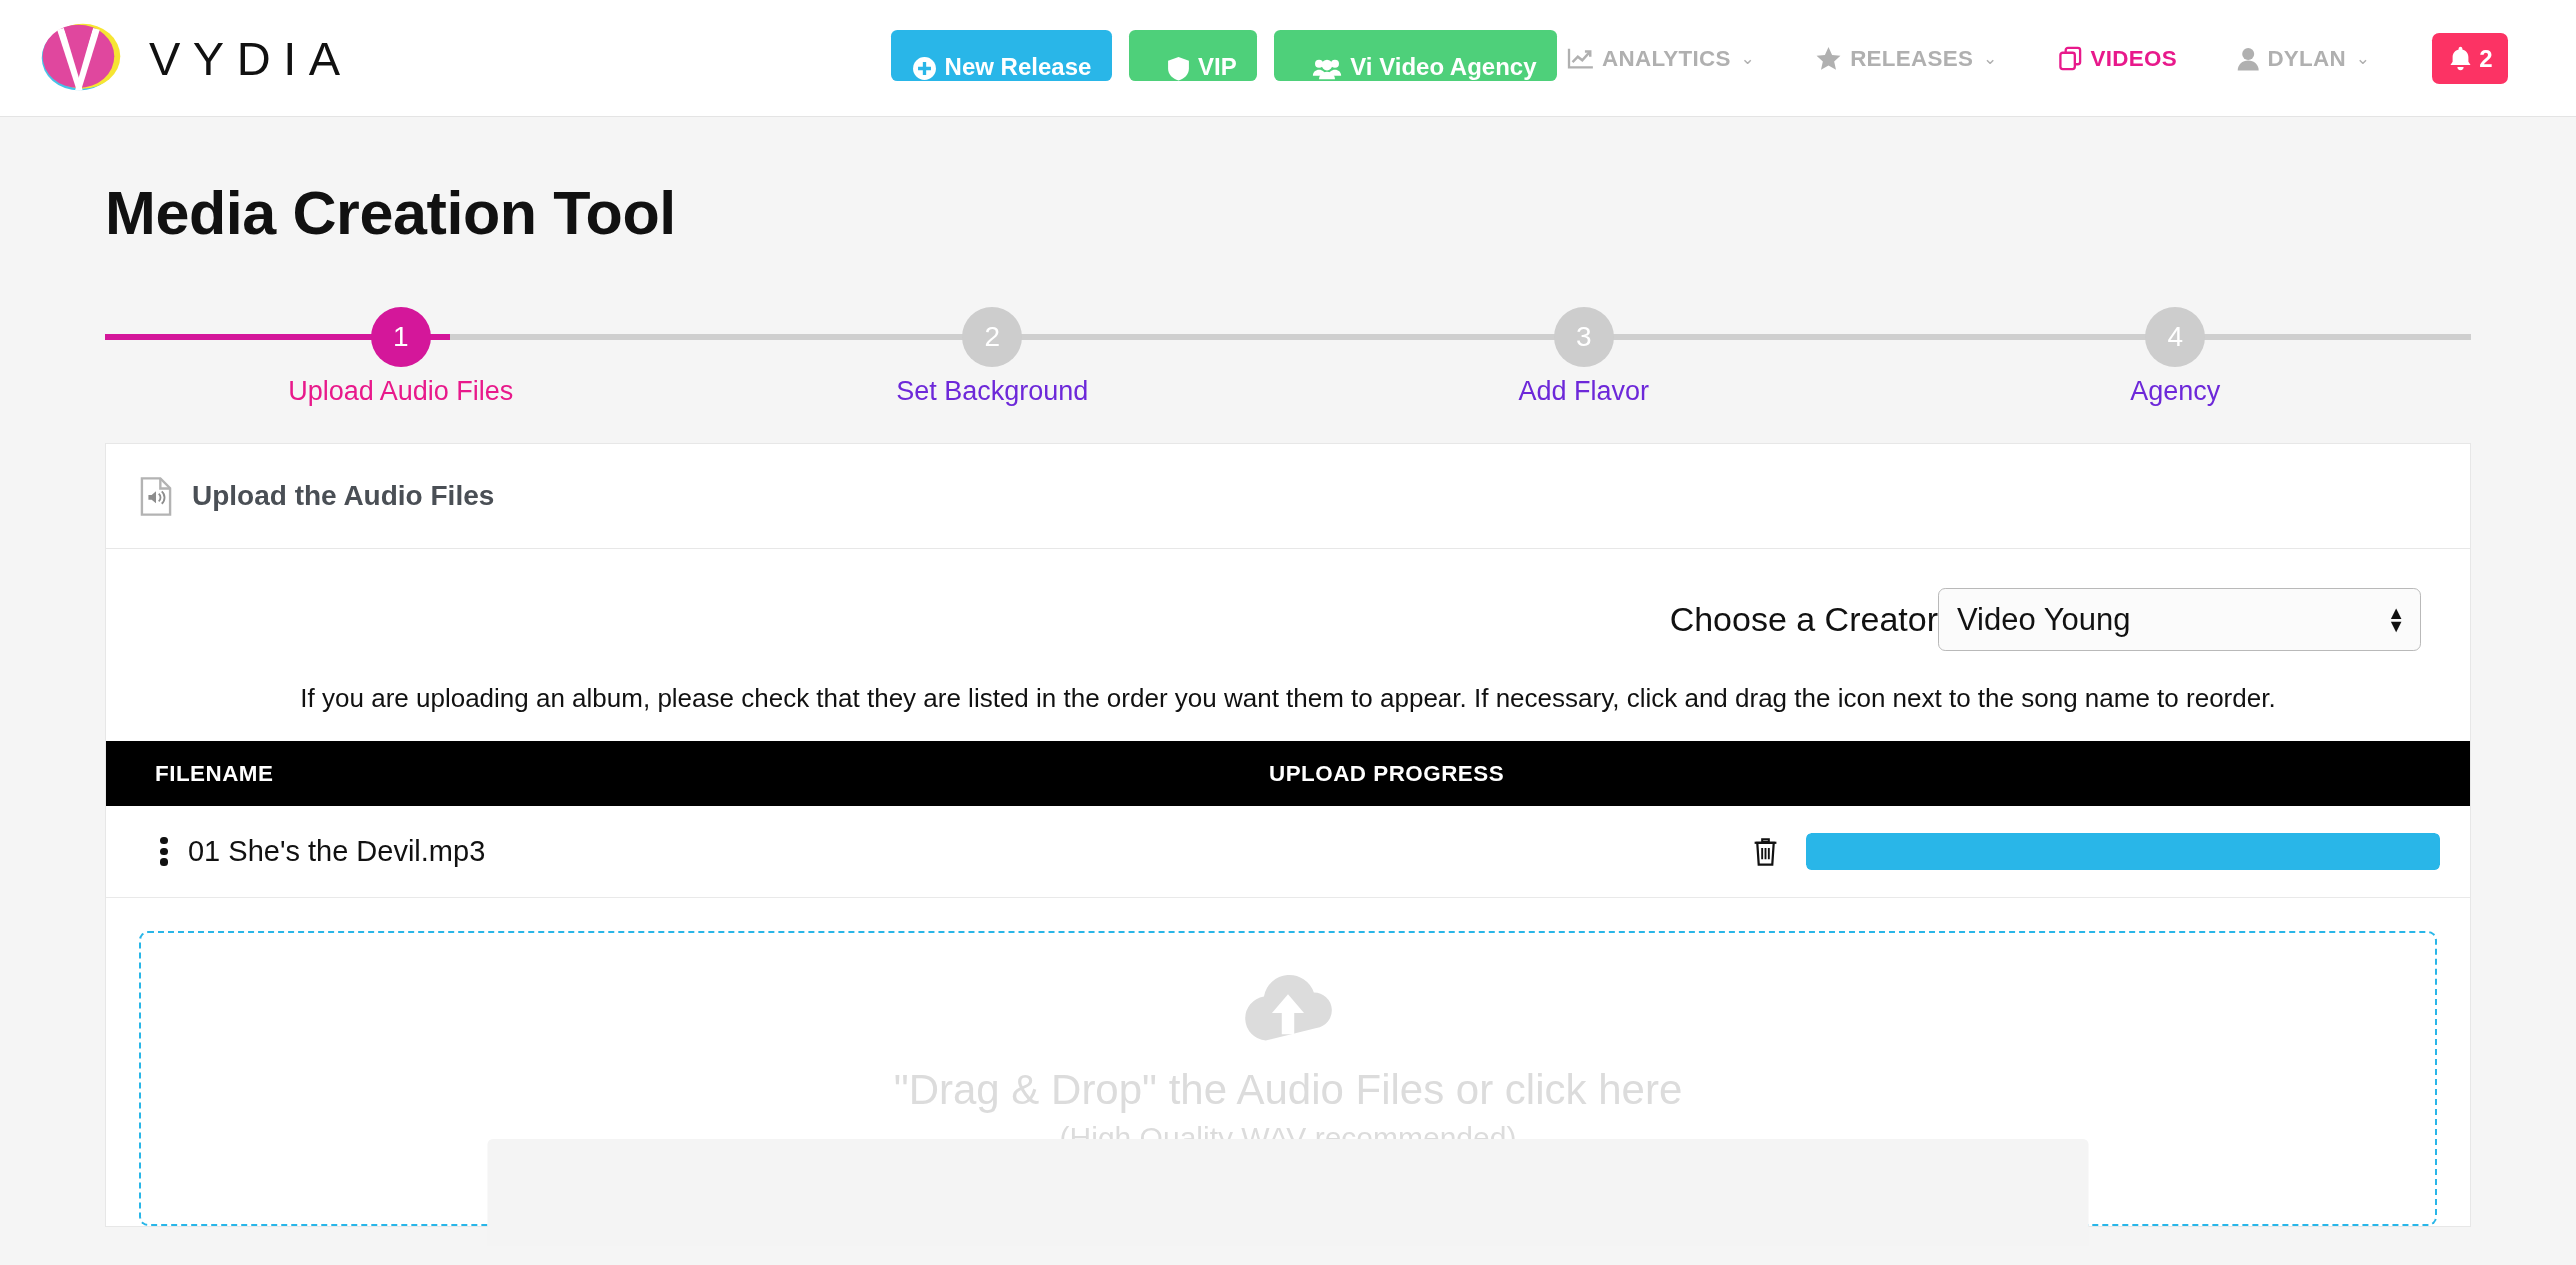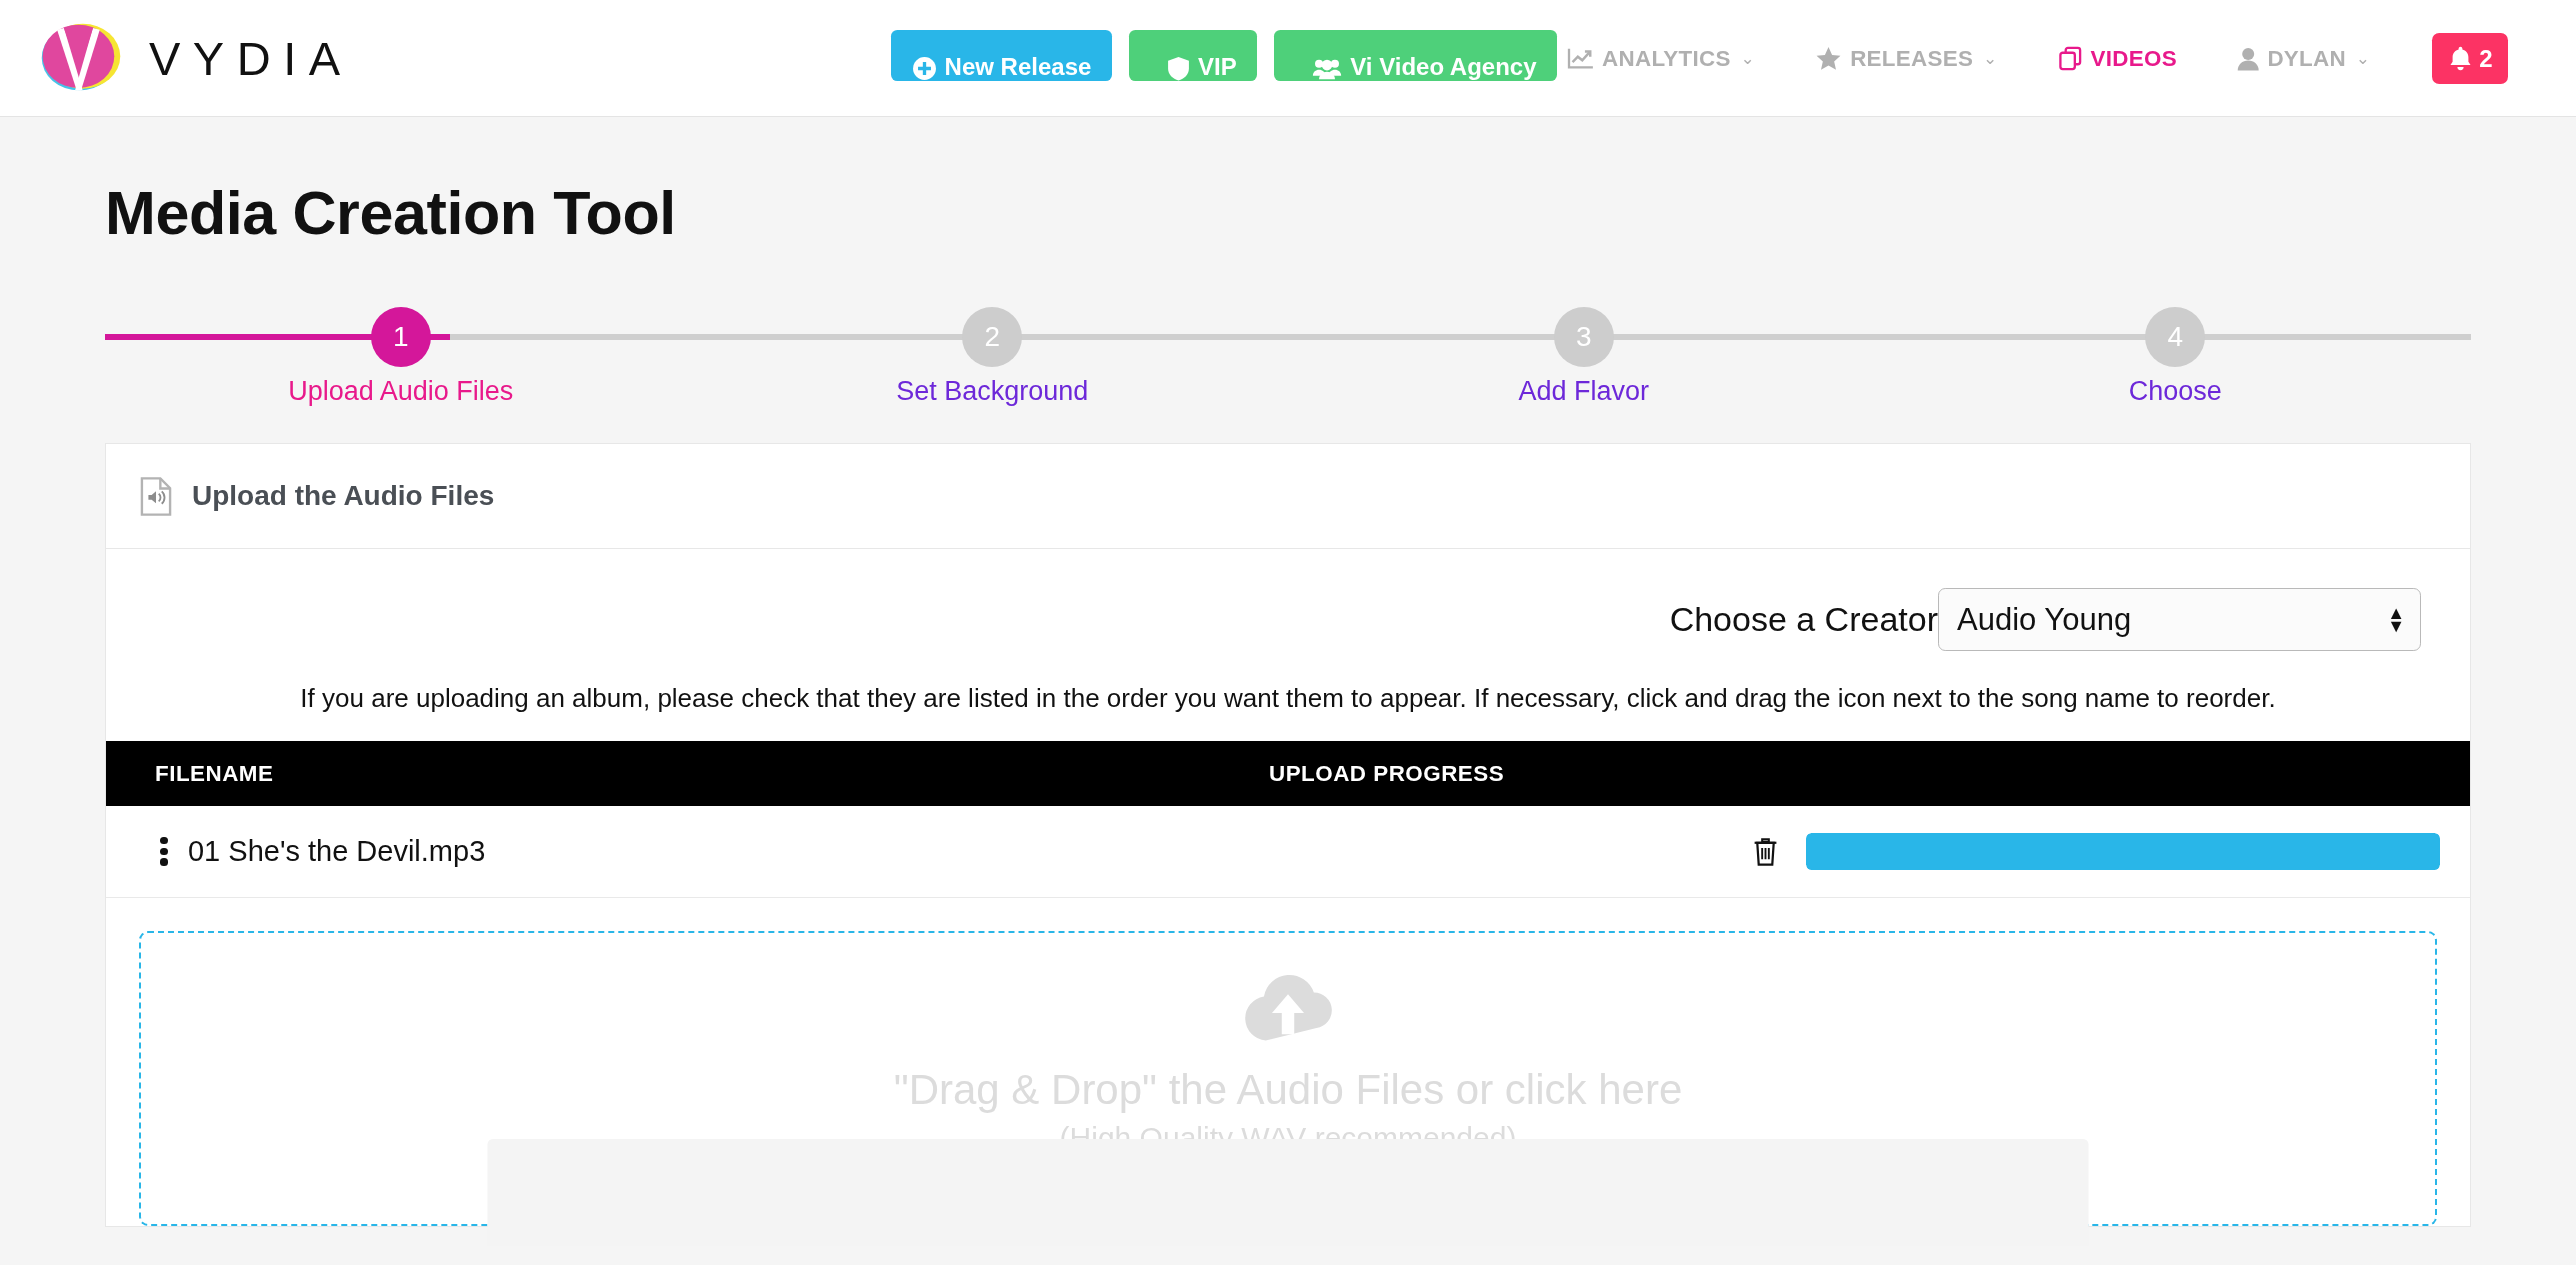--- a/index.html
+++ b/index.html
@@ -367,42 +367,42 @@
       <div class="step">
         <div class="dot">2</div>
         <div class="caption">Set Background</div>
       </div>
       <div class="step">
         <div class="dot">3</div>
         <div class="caption">Add Flavor</div>
       </div>
       <div class="step">
         <div class="dot">4</div>
-        <div class="caption">Choose</div>
+        <div class="caption">Agency</div>
       </div>
     </div>
   </div>
 
   <div class="card">
 
     <div class="card-head">
       <svg width="34" height="39" viewBox="0 0 30 36">
         <path d="M2 1.3h17l9 9v24.4H2z" fill="none" stroke="#b3b3b3" stroke-width="2.2"></path>
         <path d="M19 1.3v9.3h9" fill="none" stroke="#b3b3b3" stroke-width="2.2"></path>
         <path d="M8 16.5h3l4-3.3v11l-4-3.3H8z" fill="#8d8d8d"></path>
         <path d="M17.5 15.5a4.5 4.5 0 010 7" stroke="#8d8d8d" stroke-width="1.7" fill="none"></path>
         <path d="M20.3 13.3a7.6 7.6 0 010 11.4" stroke="#8d8d8d" stroke-width="1.7" fill="none"></path>
       </svg>
       <span class="title">Upload the Audio Files</span>
     </div>
 
     <div class="creator-row">
       <span class="creator-label">Choose a Creator</span>
       <div class="select-box">
-        <span class="select-value">Audio Young</span>
+        <span class="select-value">Video Young</span>
         <span class="select-arrows">
           <span>▲</span>
             <span>▼</span>
         </span>
       </div>
     </div>
 
     <div class="hint">If you are uploading an album, please check that they are listed in the order you want them to appear. If necessary, click and drag the icon next to the song name to reorder.</div>
 
     <div class="tbl-head">

